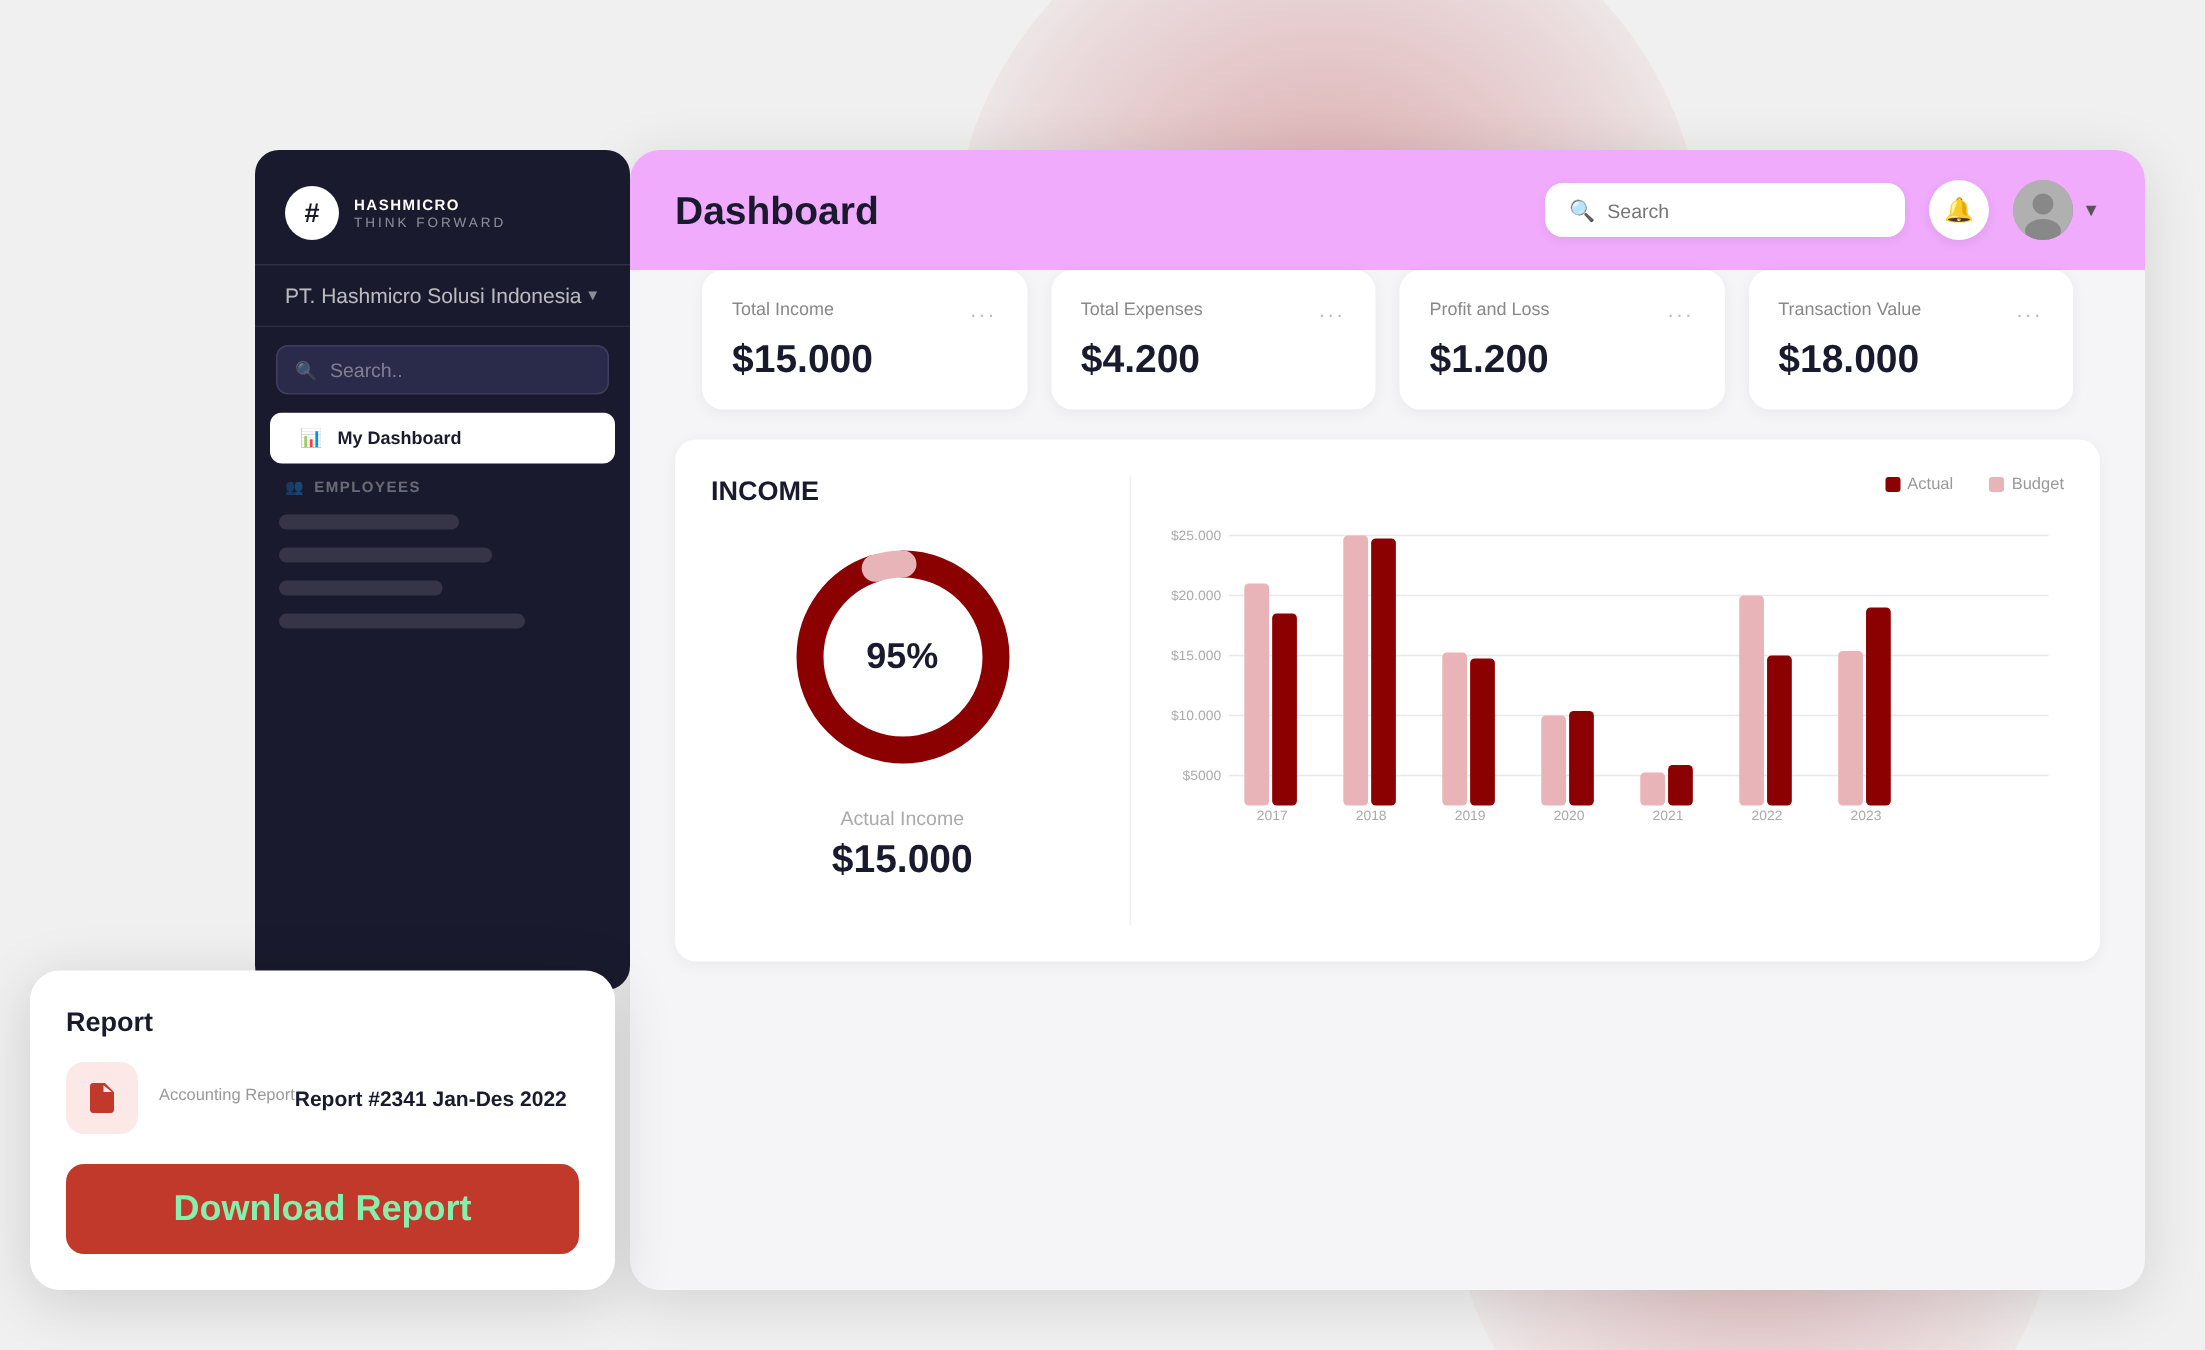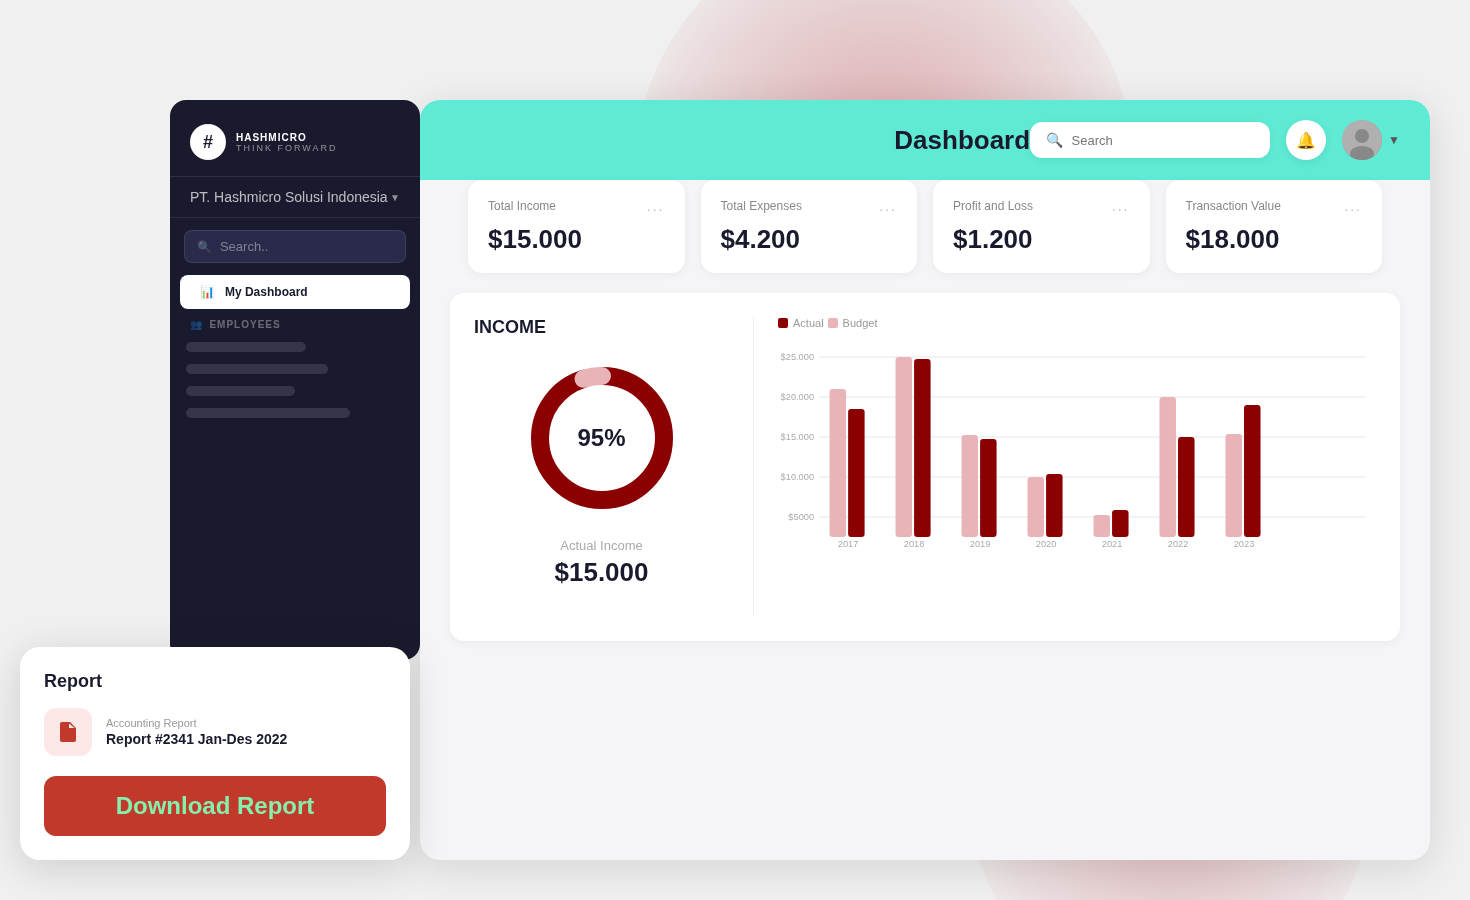--- a/index.html
+++ b/index.html
@@ -201,22 +201,22 @@
       z-index: 5;
       padding: 0;
       overflow: hidden;
       box-shadow: 0 8px 40px rgba(0,0,0,0.12);
     }
 
     .main-header {
       padding: 20px 30px;
       display: flex;
       align-items: center;
-      justify-content: flex-end;
-      background: #5eead4;
+      justify-content: space-between;
+      background: #f0abfc;
     }
 
     .main-title {
       font-size: 26px;
       font-weight: 700;
       color: #1a1a2e;
     }
 
     .header-right {
       display: flex;
@@ -410,21 +410,22 @@
 
     
     .income-right {
       flex: 1;
       padding-left: 24px;
       position: relative;
     }
 
     .chart-legend {
       display: flex;
-      gap: 4px;
+      gap: 24px;
+      justify-content: flex-end;
       margin-bottom: 8px;
     }
 
     .legend-item {
       display: flex;
       align-items: center;
       gap: 5px;
       font-size: 11px;
       color: #999;
     }
@@ -481,21 +482,20 @@
       display: flex;
       align-items: center;
       justify-content: center;
       font-size: 20px;
       color: #c0392b;
       flex-shrink: 0;
     }
 
     .report-info {
       display: flex;
-      flex-direction: column;
     }
 
     .report-type {
       font-size: 11px;
       color: #999;
       margin-bottom: 2px;
     }
 
     .report-name {
       font-size: 14px;

